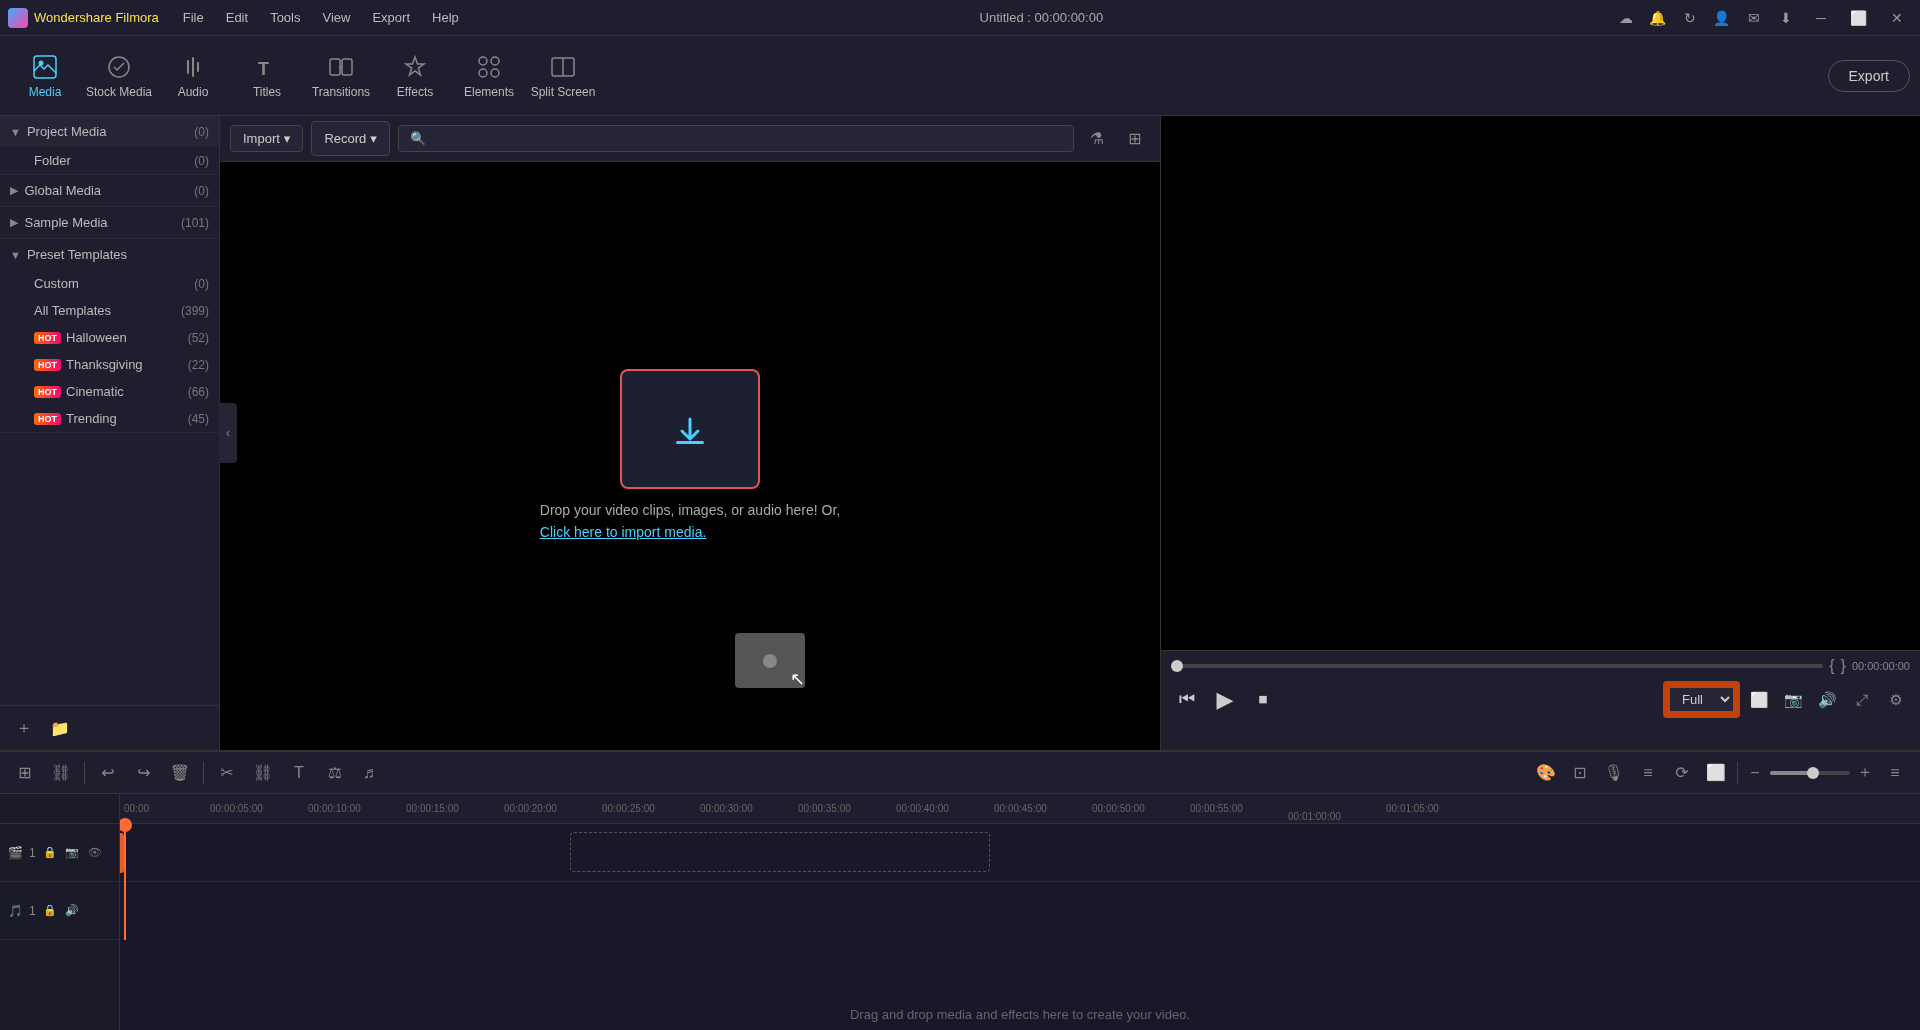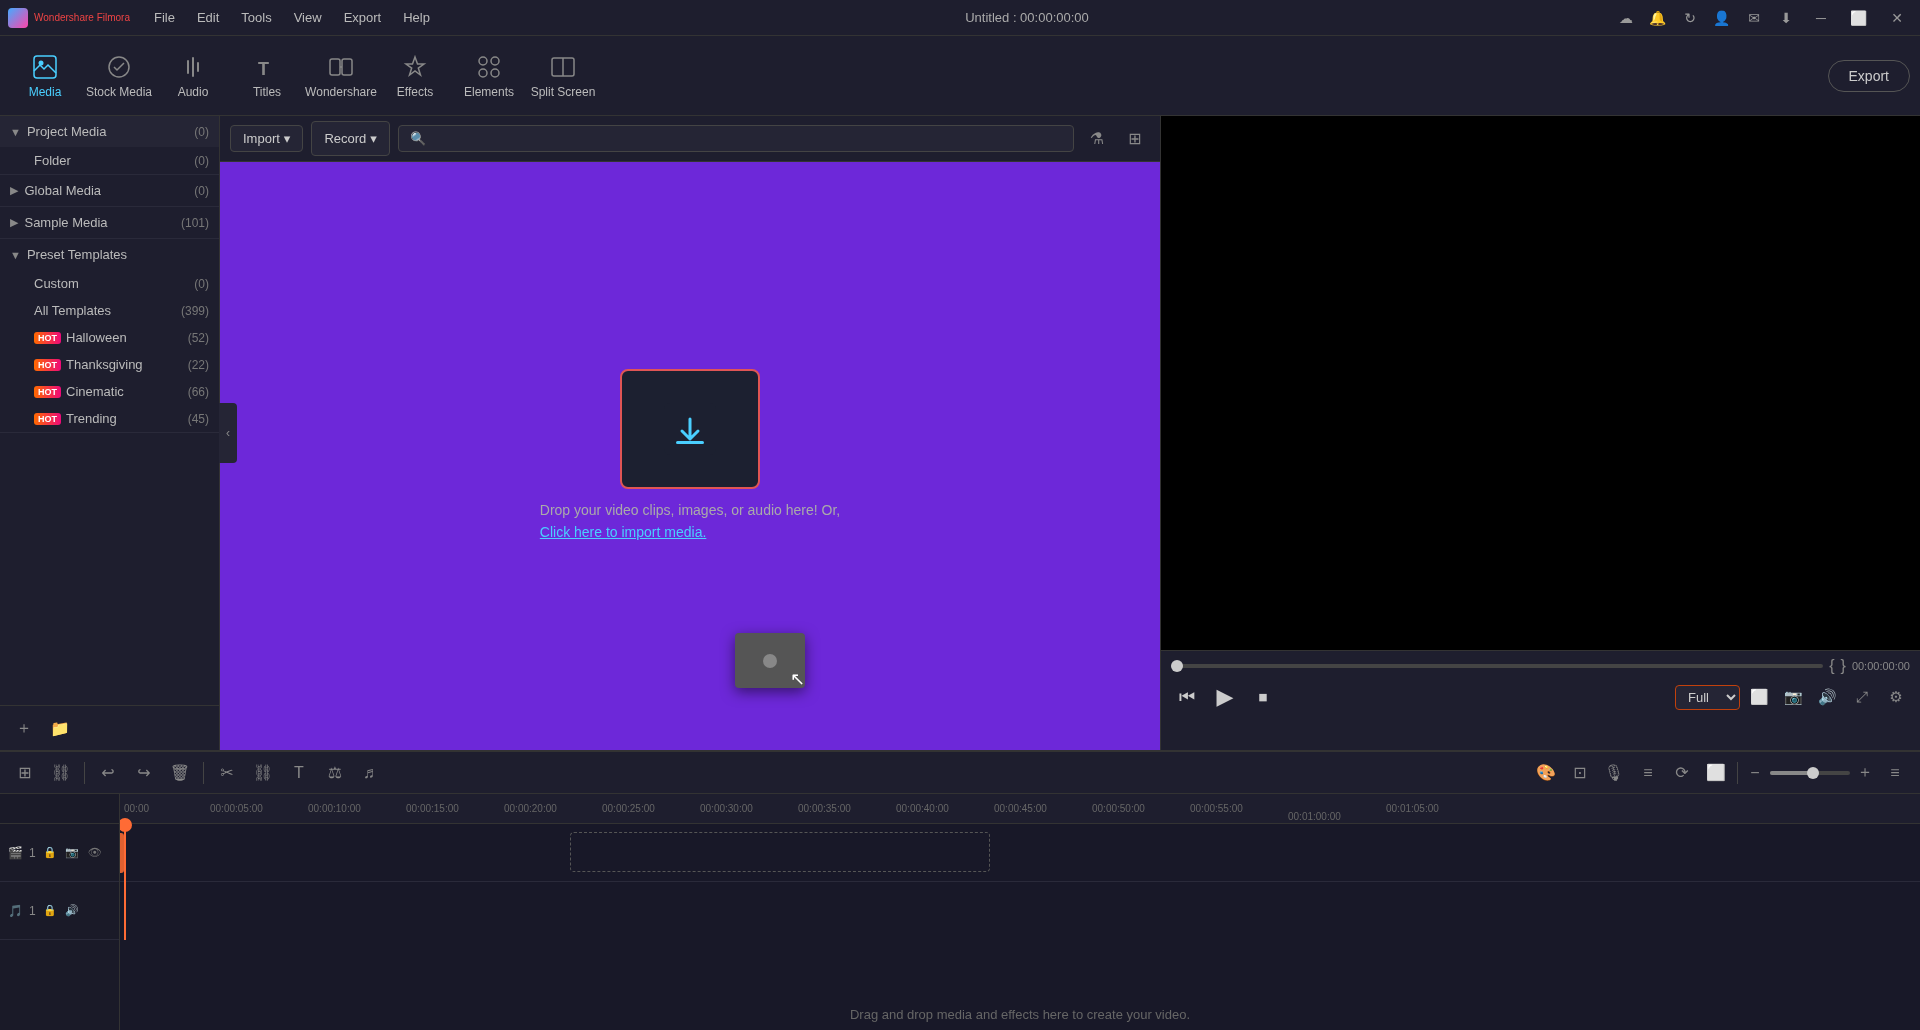--- a/index.html
+++ b/index.html
@@ -2,21 +2,21 @@
 <html><head>
   <meta charset="utf-8">
   <style>
     * { margin: 0; padding: 0; box-sizing: border-box; }
     body { width: 1920px; height: 1030px; background: #1a1a2e; font-family: 'Segoe UI', Arial, sans-serif; color: #ccc; overflow: hidden; display: flex; flex-direction: column; }
 
     
     #titlebar { height: 36px; background: #1e1e2e; display: flex; align-items: center; justify-content: space-between; padding: 0 8px; border-bottom: 1px solid #333; flex-shrink: 0; }
     #titlebar-left { display: flex; align-items: center; gap: 6px; }
     #titlebar-logo { width: 20px; height: 20px; background: linear-gradient(135deg, #4af, #f4a); border-radius: 4px; flex-shrink: 0; }
-    #titlebar-appname { color: #ef4444; font-size: 10px; }
+    #titlebar-appname { color: #fde047; font-size: 13px; }
     #titlebar-menus { display: flex; gap: 2px; margin-left: 8px; }
     .menu-item { padding: 3px 10px; font-size: 13px; color: #bbb; cursor: pointer; border-radius: 3px; }
     #titlebar-center { font-size: 13px; color: #aaa; }
     #titlebar-right { display: flex; align-items: center; gap: 8px; }
     .titlebar-icon { width: 24px; height: 24px; display: flex; align-items: center; justify-content: center; cursor: pointer; color: #999; font-size: 14px; border-radius: 3px; }
     .win-btn { width: 30px; height: 24px; display: flex; align-items: center; justify-content: center; cursor: pointer; font-size: 14px; color: #999; }
 
     
     #toolbar { height: 80px; background: #1e1e2e; display: flex; align-items: center; padding: 0 10px; gap: 4px; border-bottom: 1px solid #333; flex-shrink: 0; }
     .toolbar-btn { display: flex; flex-direction: column; align-items: center; justify-content: center; width: 70px; height: 68px; cursor: pointer; border-radius: 6px; gap: 4px; color: #bbb; font-size: 12px; }
@@ -36,21 +36,21 @@
     .sidebar-item .item-label { flex: 1; }
     .sidebar-item .item-count { color: #777; font-size: 12px; }
     .sidebar-child { padding-left: 24px; }
     .sidebar-child .sidebar-item { padding: 6px 10px; font-size: 13px; }
     .hot-badge { background: linear-gradient(90deg, #ff6a00, #ee0979); color: white; font-size: 9px; padding: 1px 4px; border-radius: 3px; margin-right: 5px; font-weight: bold; }
     .sidebar-bottom { display: flex; gap: 8px; padding: 8px 10px; border-top: 1px solid #333; }
     .sidebar-bottom-btn { width: 28px; height: 28px; display: flex; align-items: center; justify-content: center; cursor: pointer; color: #888; font-size: 16px; border-radius: 4px; }
     #collapse-btn { width: 18px; height: 60px; background: #252535; position: absolute; left: 219px; top: 50%; transform: translateY(-50%); display: flex; align-items: center; justify-content: center; cursor: pointer; color: #888; font-size: 12px; border-radius: 0 4px 4px 0; z-index: 10; }
 
     
-    #center-panel { flex: 1; display: flex; flex-direction: column; background: #6d28d9; }
+    #center-panel { flex: 1; display: flex; flex-direction: column; background: #000000; }
     #media-toolbar { height: 46px; background: #1e1e2e; display: flex; align-items: center; padding: 0 10px; gap: 8px; border-bottom: 1px solid #333; flex-shrink: 0; }
     .import-btn { background: #252535; border: 1px solid #444; color: #ccc; padding: 5px 12px; border-radius: 4px; cursor: pointer; font-size: 13px; display: flex; align-items: center; gap: 4px; }
     .record-btn { background: #252535; border: 1px solid #444; color: #ccc; padding: 9px 12px; border-radius: 4px; cursor: pointer; font-size: 13px; display: flex; align-items: center; gap: 4px; }
     #search-bar { flex: 1; background: #252535; border: 1px solid #444; color: #ccc; padding: 5px 12px; border-radius: 4px; font-size: 13px; display: flex; align-items: center; gap: 6px; }
     #search-bar input { background: transparent; border: none; outline: none; color: #ccc; font-size: 13px; width: 100%; }
     .media-icon-btn { width: 30px; height: 30px; display: flex; align-items: center; justify-content: center; cursor: pointer; color: #888; font-size: 16px; border-radius: 4px; }
 
     
     #drop-area { flex: 1; display: flex; flex-direction: column; align-items: center; justify-content: center; gap: 10px; }
     #import-box { width: 140px; height: 120px; border: 2px solid #e05555; border-radius: 8px; background: #1c2030; display: flex; align-items: center; justify-content: center; cursor: pointer; }
@@ -60,21 +60,21 @@
     
     #preview-panel { width: 760px; background: #111118; border-left: 1px solid #333; flex-shrink: 0; display: flex; flex-direction: column; }
     #preview-screen { flex: 1; background: #000; }
     #preview-controls { height: 100px; background: #1e1e2e; border-top: 1px solid #333; padding: 6px 10px; }
     #timeline-scrubber { height: 18px; display: flex; align-items: center; gap: 6px; margin-bottom: 6px; }
     #scrubber-bar { flex: 1; height: 4px; background: #444; border-radius: 2px; position: relative; cursor: pointer; }
     #scrubber-thumb { width: 12px; height: 12px; background: #ccc; border-radius: 50%; position: absolute; left: 0; top: -4px; }
     .time-label { font-size: 11px; color: #888; white-space: nowrap; }
     .play-btn { width: 32px; height: 32px; display: flex; align-items: center; justify-content: center; cursor: pointer; color: #ccc; font-size: 18px; border-radius: 4px; }
     .play-btn.big { font-size: 22px; }
-    #zoom-select { background: #252535; border: 1px solid #c2410c; color: #ccc; padding: 3px 8px; border-radius: 4px; font-size: 13px; cursor: pointer; }
+    #zoom-select { background: #252535; border: 7px solid #c2410c; color: #ccc; padding: 3px 8px; border-radius: 4px; font-size: 13px; cursor: pointer; }
     .prev-icon-btn { width: 28px; height: 28px; display: flex; align-items: center; justify-content: center; cursor: pointer; color: #888; font-size: 15px; border-radius: 4px; }
 
     
     #timeline { height: 280px; background: #181828; border-top: 2px solid #333; flex-shrink: 0; display: flex; flex-direction: column; }
     #timeline-toolbar { height: 42px; background: #1e1e2e; display: flex; align-items: center; padding: 0 10px; gap: 6px; border-bottom: 1px solid #333; }
     .tl-btn { width: 30px; height: 30px; display: flex; align-items: center; justify-content: center; cursor: pointer; color: #888; font-size: 16px; border-radius: 4px; }
     .tl-separator { width: 1px; height: 22px; background: #444; margin: 0 2px; }
     #tl-right-btns { margin-left: auto; display: flex; align-items: center; gap: 4px; }
     #zoom-slider-area { display: flex; align-items: center; gap: 4px; }
     #zoom-minus, #zoom-plus { width: 22px; height: 22px; display: flex; align-items: center; justify-content: center; cursor: pointer; color: #888; font-size: 16px; border-radius: 3px; }
@@ -160,21 +160,21 @@
         <text x="5" y="22" font-size="18" fill="#888" font-weight="bold">T</text>
       </svg>
     <span>Titles</span>
   </div>
   <div class="toolbar-btn">
     <svg viewBox="0 0 28 28" fill="none">
         <rect x="3" y="6" width="10" height="16" rx="2" stroke="#888" stroke-width="1.5"></rect>
         <rect x="15" y="6" width="10" height="16" rx="2" stroke="#888" stroke-width="1.5"></rect>
         <path d="M13 14h2" stroke="#888" stroke-width="1.5"></path>
       </svg>
-    <span>Wondershare</span>
+    <span>Transitions</span>
   </div>
   <div class="toolbar-btn">
     <svg viewBox="0 0 28 28" fill="none">
         <path d="M14 4l2.5 7H23l-5.7 4.1 2.2 6.9L14 18l-5.5 4 2.2-6.9L5 11h6.5z" stroke="#888" stroke-width="1.5" fill="none"></path>
       </svg>
     <span>Effects</span>
   </div>
   <div class="toolbar-btn">
     <svg viewBox="0 0 28 28" fill="none">
         <circle cx="8" cy="8" r="4" stroke="#888" stroke-width="1.5"></circle>

